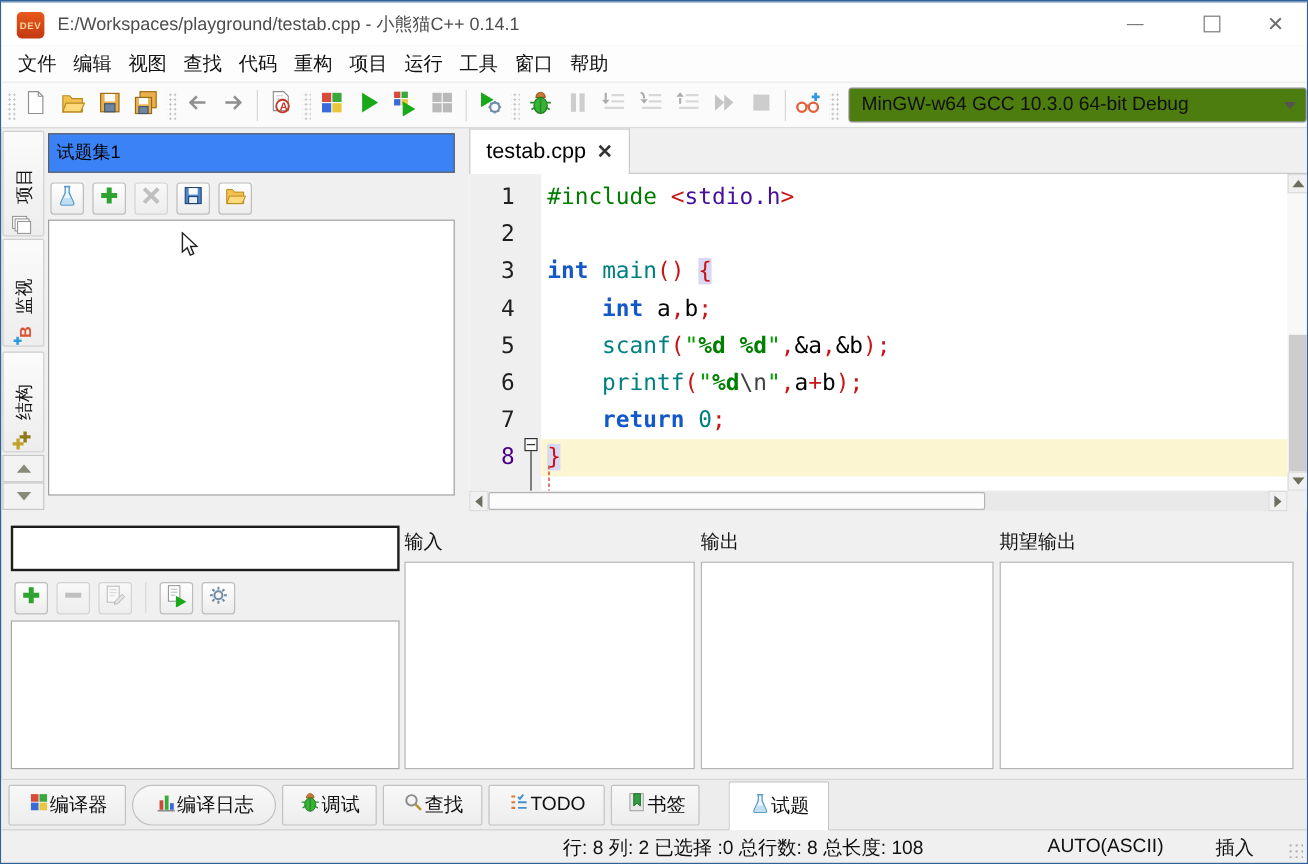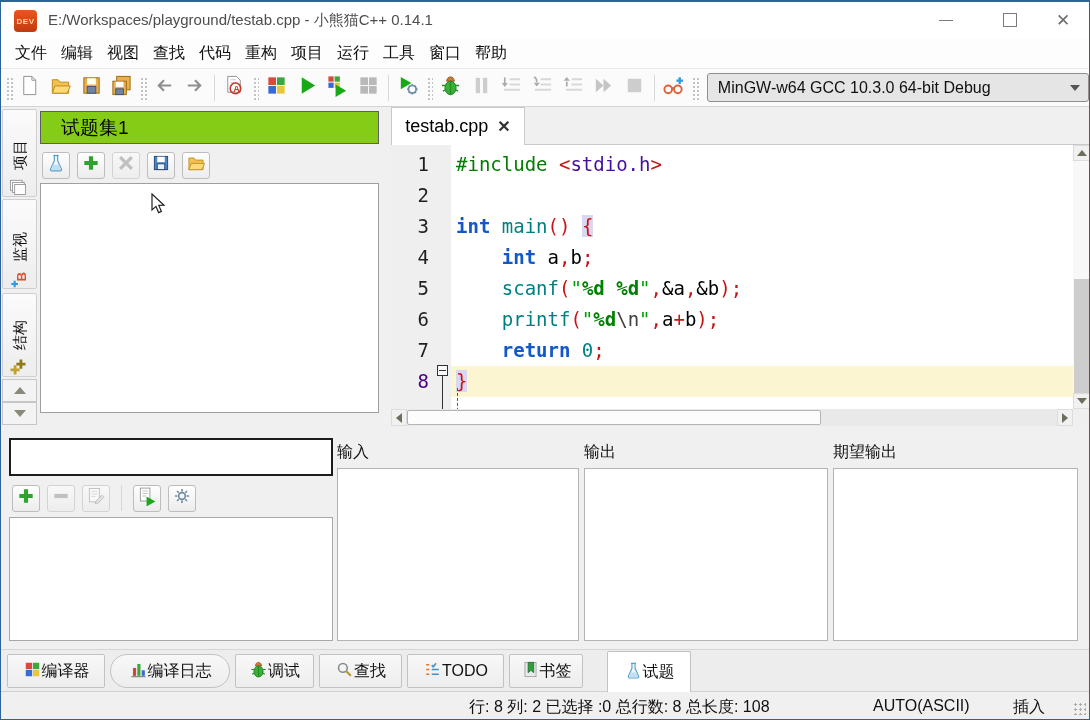--- a/index.html
+++ b/index.html
@@ -19,33 +19,33 @@
   
   #menubar{position:absolute;left:0;top:37px;width:100%;height:31px;background:#fdfdfd;display:flex;align-items:center;padding-left:7px;box-sizing:border-box;border-bottom:1px solid #e9e9e9;}
   .menu-item{padding:4px 7px;font-size:16px;color:#111;}
   
   #toolbar{position:absolute;left:0;top:68px;width:100%;height:38px;background:#fbfbfb;border-bottom:1px solid #d4d4d4;display:flex;align-items:center;box-sizing:border-box;padding-left:2px;}
   .tb-handle{width:8px;height:24px;margin:0 2px;background-image:radial-gradient(#c3c3c3 1px,transparent 1.1px);background-size:4px 4px;background-position:1px 1px;}
   .tb-sep{width:0;height:26px;border-left:1px solid #d8d8d8;margin:0 4px;}
   .tb-btn{width:28px;height:28px;margin:0 2px;display:flex;align-items:center;justify-content:center;border-radius:3px;}
   .tb-btn svg{width:23px;height:23px;}
   .disabled{opacity:.55;filter:grayscale(.35);}
-  #compiler-combo{height:29px;min-width:382px;margin-left:6px;background:#e5e5e5;border:1px solid #8f8f8f;border-radius:3px;display:flex;align-items:center;padding:0 8px 0 10px;box-sizing:border-box;}
+  #compiler-combo{height:29px;min-width:382px;margin-left:6px;background:#4d7c0f;border:1px solid #8f8f8f;border-radius:3px;display:flex;align-items:center;padding:0 8px 0 10px;box-sizing:border-box;}
   #compiler-combo .val{font-size:16px;color:#111;flex:1;white-space:nowrap;}
   #compiler-combo .arrow{width:0;height:0;border-left:5px solid transparent;border-right:5px solid transparent;border-top:6px solid #555;margin-left:14px;}
   
   .vtab{position:absolute;left:1px;width:35px;background:linear-gradient(#fbfbfb,#ededed);border:1px solid #cfcfcf;box-sizing:border-box;border-radius:2px;}
   .vtab-inner{position:absolute;left:50%;top:50%;transform:translate(-50%,-50%) rotate(-90deg);display:flex;align-items:center;gap:7px;white-space:nowrap;}
   .vtab-inner .lbl{font-size:15px;color:#111;}
   .vtab-inner svg{width:20px;height:20px;}
   .strip-btn{position:absolute;left:1px;width:35px;height:23px;background:#f3f3f3;border:1px solid #c6c6c6;box-sizing:border-box;display:flex;align-items:center;justify-content:center;}
   .tri-up{width:0;height:0;border-left:6px solid transparent;border-right:6px solid transparent;border-bottom:7px solid #8a8a7a;}
   .tri-down{width:0;height:0;border-left:6px solid transparent;border-right:6px solid transparent;border-top:7px solid #8a8a7a;}
   
-  #set-name{position:absolute;left:39px;top:110px;width:339px;height:33px;border:1px solid #5f5f5f;background:#84cc16;font-size:19px;padding:0 20px;box-sizing:border-box;font-family:"Liberation Sans",sans-serif;}
+  #set-name{position:absolute;left:39px;top:110px;width:339px;height:33px;border:1px solid #5f5f5f;background:#3b82f6;font-size:15px;padding:0 6px;box-sizing:border-box;font-family:"Liberation Sans",sans-serif;}
   #problem-toolbar{position:absolute;left:41px;top:149px;height:30px;display:flex;gap:7px;align-items:center;}
   .sm-btn{width:28px;height:27px;background:linear-gradient(#ffffff,#ececec);border:1px solid #bdbdbd;border-radius:3px;display:flex;align-items:center;justify-content:center;box-sizing:border-box;}
   .sm-btn svg{width:20px;height:20px;}
   #problem-list{position:absolute;left:39px;top:182px;width:339px;height:230px;background:#fff;border:1px solid #9f9f9f;box-sizing:border-box;}
   
   #tabbar{position:absolute;left:390px;top:106px;width:700px;height:38px;background:#f0f0f0;border-bottom:1px solid #c9c9c9;box-sizing:border-box;}
   #editor-tab{position:absolute;left:0;top:0;height:38px;width:134px;background:#fff;border:1px solid #c9c9c9;border-bottom:none;box-sizing:border-box;display:flex;align-items:center;justify-content:center;gap:9px;z-index:2;}
   #editor-tab .tlabel{font-size:18px;color:#000;}
   #editor-tab .tclose{font-size:16px;color:#333;font-weight:bold;}
   #editor{position:absolute;left:390px;top:144px;width:682px;height:264px;background:#fff;overflow:hidden;}

